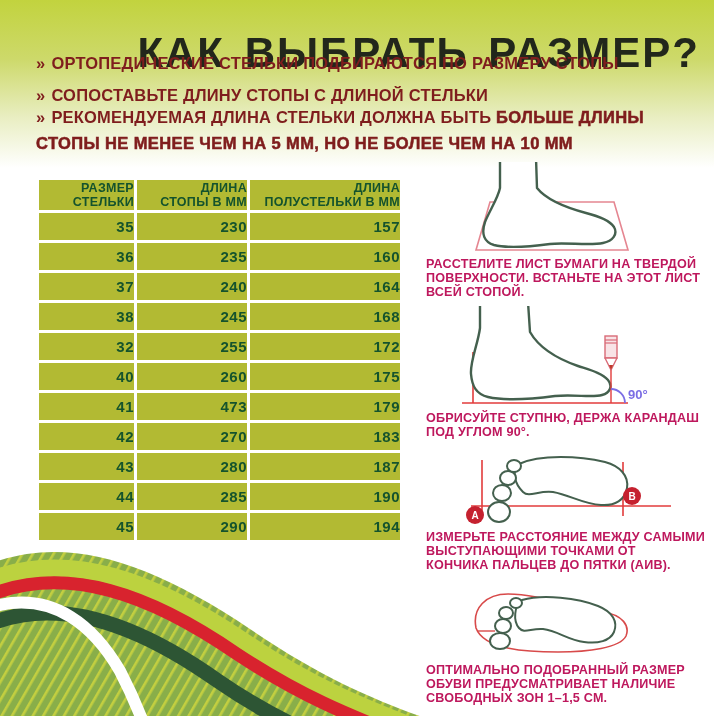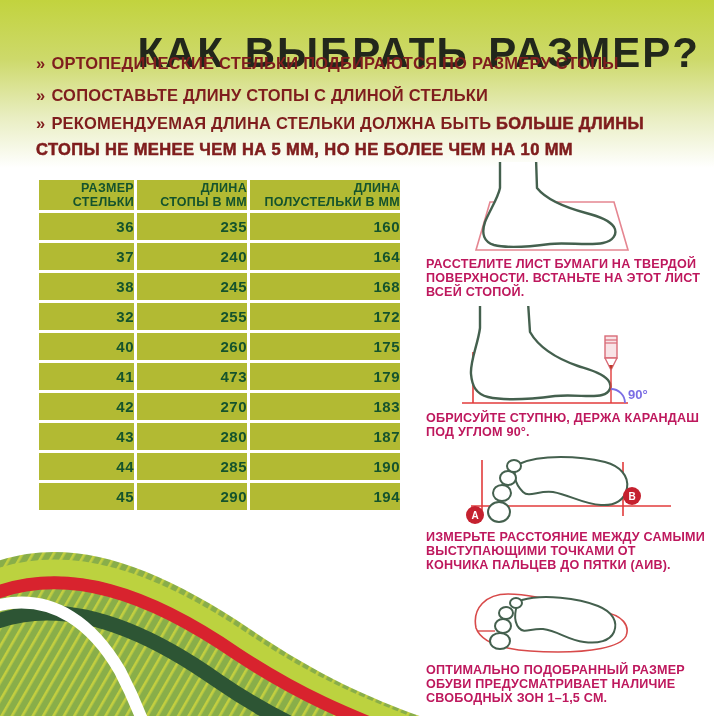--- a/index.html
+++ b/index.html
@@ -4,21 +4,21 @@
 <style>
   html,body{margin:0;padding:0;}
   body{font-family:"Liberation Sans",sans-serif;background:#ffffff;}
   .page{position:relative;width:714px;height:716px;overflow:hidden;background:#ffffff;}
   .bg-grad{position:absolute;left:0;top:0;width:714px;height:168px;
     background:linear-gradient(180deg,#c2d33e 0%,#cdd96a 35%,#e9eec2 70%,#ffffff 100%);}
   .title{position:absolute;left:40px;top:1px;width:660px;
     font-size:42px;font-weight:bold;color:#22271b;letter-spacing:2px;word-spacing:6px;white-space:nowrap;text-align:right;}
   .bullets{position:absolute;left:36px;top:55px;width:662px;color:#7f1d1d;font-weight:bold;font-size:16.5px;}
   .bullet{line-height:17px;margin-bottom:15px;letter-spacing:0.2px;}
-  .bullet.b2{margin-bottom:6px;}
+  .bullet.b2{margin-bottom:0;}
   .bullet.b3{line-height:26px;margin-bottom:0;}
   .xbold{-webkit-text-stroke:0.55px currentColor;letter-spacing:0.4px;}
   .blk{display:block;}
   .marker{margin-right:6px;}
   table.size-table{position:absolute;left:36px;top:177px;width:355px;
     border-collapse:separate;border-spacing:3px;table-layout:fixed;}
   table.size-table th,table.size-table td{background:#b2ba33;color:#14532d;text-align:right;vertical-align:middle;padding:0;}
   table.size-table th{height:30px;font-size:12.5px;line-height:14px;white-space:pre-line;letter-spacing:0.3px;}
   table.size-table td{height:27px;font-size:15px;font-weight:bold;letter-spacing:0.5px;}
   col.c1{width:95px;} col.c2{width:110px;} col.c3{width:150px;}
@@ -56,20 +56,25 @@
       <tr>
         <th>РАЗМЕР
 СТЕЛЬКИ</th>
         <th>ДЛИНА
 СТОПЫ В ММ</th>
         <th>ДЛИНА
 ПОЛУСТЕЛЬКИ В ММ</th>
       </tr>
     </thead>
     <tbody>
+      <tr>
+          <td>35</td>
+          <td>230</td>
+          <td>157</td>
+        </tr>
         <tr>
           <td>36</td>
           <td>235</td>
           <td>160</td>
         </tr>
         <tr>
           <td>37</td>
           <td>240</td>
           <td>164</td>
         </tr>

